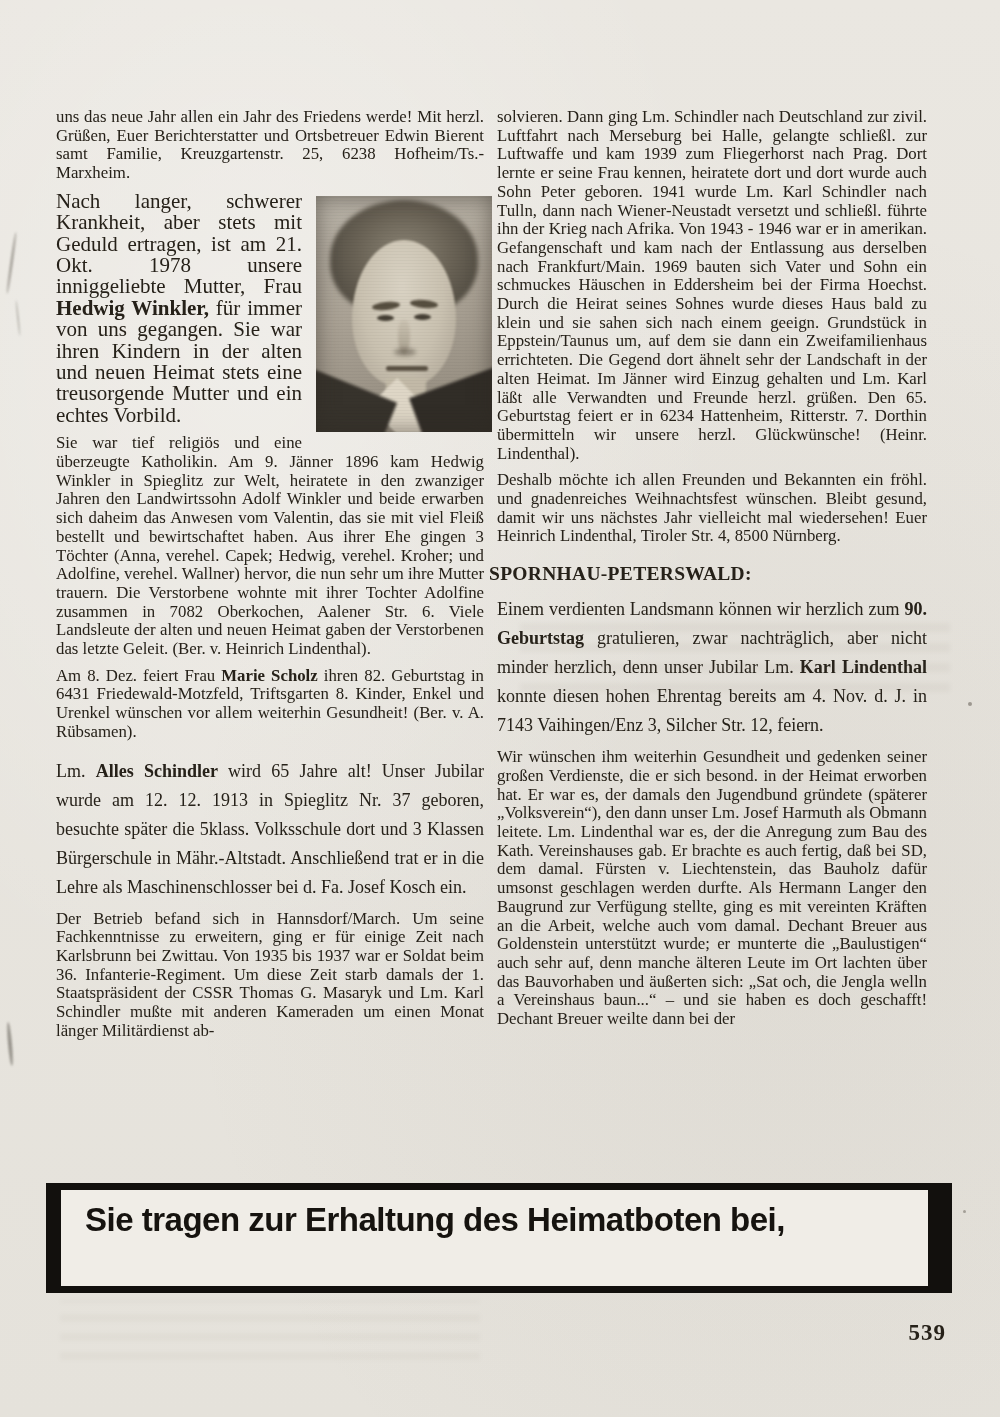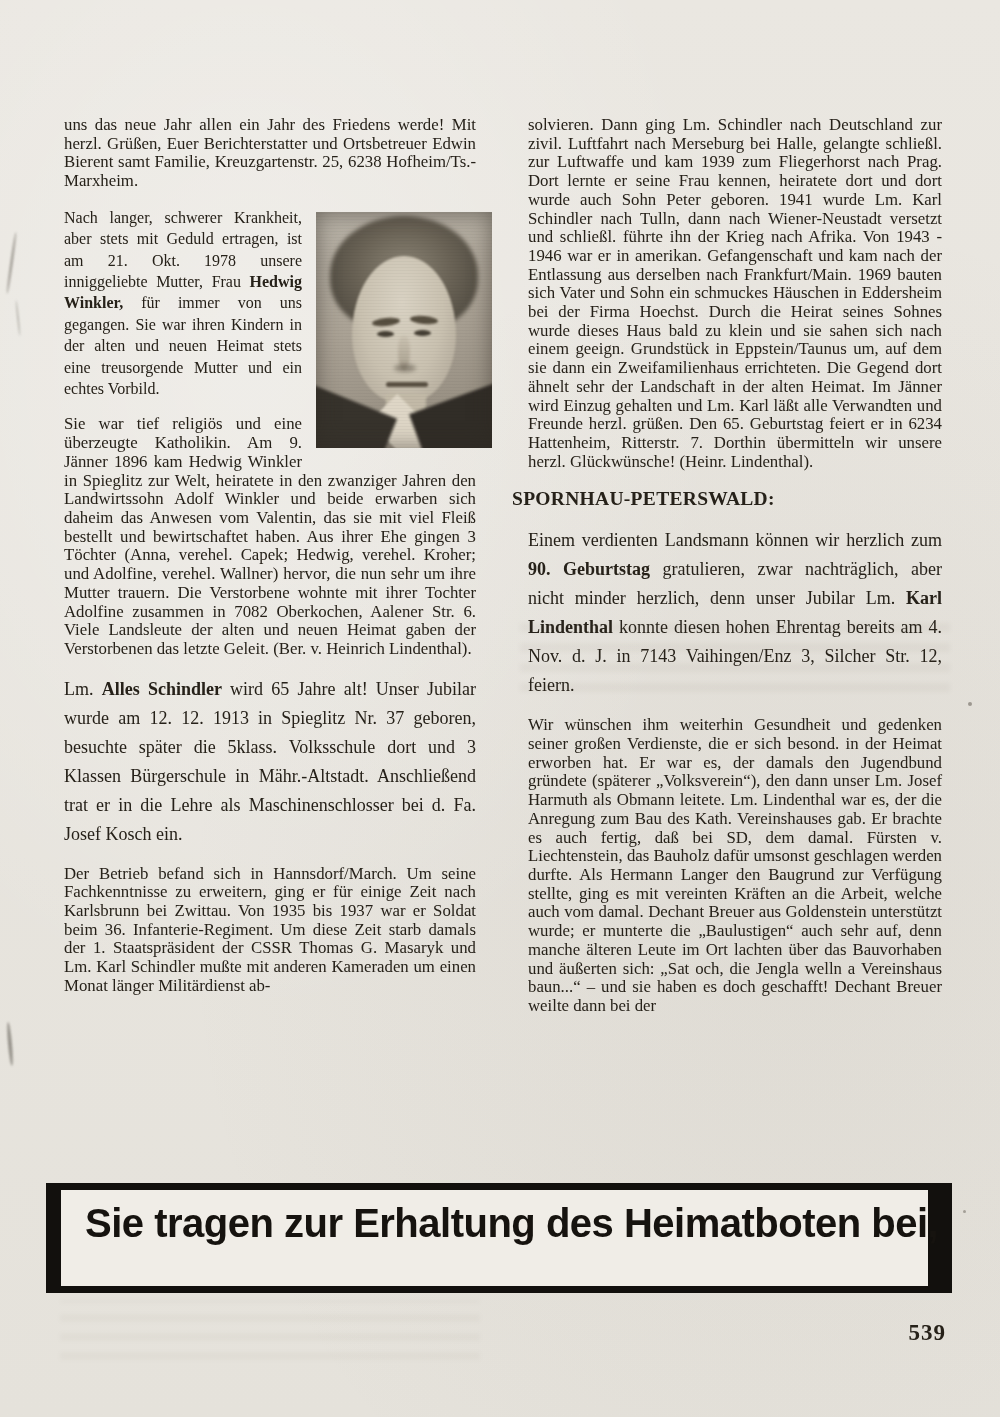--- a/index.html
+++ b/index.html
@@ -8,24 +8,24 @@
     background:
       radial-gradient(ellipse at 25% 25%, rgba(255,255,255,0.30), transparent 45%),
       radial-gradient(ellipse at 80% 65%, rgba(120,110,95,0.07), transparent 55%),
       linear-gradient(#eae7e1,#e5e2db);
     font-family:"Liberation Serif","DejaVu Serif",serif;
     color:#262119;
   }
   .col{position:absolute;top:100px;width:444px;max-height:1085px;overflow:hidden;
        text-align:justify;}
   .col-left{left:48px;}
-  .col-right{left:512px;width:446px;}
-  p{margin:16px;}
+  .col-right{left:489px;width:446px;}
+  p{margin:8px;}
   .body{font-size:16.8px;line-height:18.7px;}
-  .lead{font-size:16px;line-height:21.4px;}
+  .lead{font-size:21px;line-height:21.4px;}
   .large{font-size:18px;line-height:29px;}
   .mlead{font-size:19px;line-height:21.6px;}
   .spaced{margin-top:15px;}
   h2{font-size:19.5px;line-height:22px;margin:17px 0 10px;font-weight:bold;
      letter-spacing:0.3px;text-align:left;}
   b{font-weight:bold;}
 
   
   .photo{float:right;width:176px;height:236px;margin:5px 0 8px 14px;position:relative;
          overflow:hidden;background:#a9a295;}
@@ -53,21 +53,21 @@
   .ph-shirt{left:58px;top:198px;width:62px;height:40px;background:#ded6c6;transform:rotate(45deg);filter:blur(1px);}
   .ph-coat-l{left:-26px;top:186px;width:96px;height:78px;background:#37332c;transform:rotate(22deg);filter:blur(1.5px);}
   .ph-coat-r{left:104px;top:182px;width:104px;height:82px;background:#312d27;transform:rotate(-20deg);filter:blur(1.5px);}
   .ph-grain{inset:0;background:repeating-linear-gradient(0deg,rgba(0,0,0,0.03) 0 1px,transparent 1px 3px);
     box-shadow:inset 0 0 22px rgba(45,40,32,0.55);}
 
   
   .banner{position:absolute;left:46px;top:1183px;width:906px;height:110px;box-sizing:border-box;
     background:#f0ede7;border:7px solid #12100d;border-left-width:15px;border-right-width:24px;
     font-family:"Liberation Sans","DejaVu Sans",sans-serif;color:#16130f;}
-  .banner-line1{margin:11px 0 0 24px;font-size:40px;font-weight:bold;letter-spacing:-0.5px;white-space:nowrap;}
+  .banner-line1{margin:11px 0 0 24px;font-size:33px;font-weight:bold;letter-spacing:-0.5px;white-space:nowrap;}
   .banner-line2{margin:9px 0 0 24px;font-size:20px;font-weight:bold;}
 
   .page-number{position:absolute;top:1320px;right:54px;font-size:23px;font-weight:bold;letter-spacing:1px;}
 
   
   .wrinkle1{position:absolute;left:10px;top:232px;width:3px;height:62px;border-radius:50%;
     background:rgba(80,74,64,0.40);transform:rotate(8deg);filter:blur(1px);}
   .wrinkle2{position:absolute;left:17px;top:300px;width:2px;height:36px;border-radius:50%;
     background:rgba(80,74,64,0.28);transform:rotate(-6deg);filter:blur(1px);}
   .wrinkle3{position:absolute;left:8px;top:1022px;width:4px;height:44px;border-radius:50%;
@@ -103,26 +103,28 @@
         <div class="ph-neck"></div>
         <div class="ph-shirt"></div>
         <div class="ph-coat-l"></div>
         <div class="ph-coat-r"></div>
         <div class="ph-grain"></div>
       </div>
       <p class="lead">Nach langer, schwerer Krankheit, aber stets mit Geduld ertragen, ist am 21. Okt. 1978 unsere inniggeliebte Mutter, Frau <b>Hedwig Winkler,</b> für immer von uns gegangen. Sie war ihren Kindern in der alten und neuen Heimat stets eine treusorgende Mutter und ein echtes Vorbild.</p>
       <p class="body">Sie war tief religiös und eine überzeugte Katholikin. Am 9. Jänner 1896 kam Hedwig Winkler in Spieglitz zur Welt, heiratete in den zwanziger Jahren den Landwirtssohn Adolf Winkler und beide erwarben sich daheim das Anwesen vom Valentin, das sie mit viel Fleiß bestellt und bewirtschaftet haben. Aus ihrer Ehe gingen 3 Töchter (Anna, verehel. Capek; Hedwig, verehel. Kroher; und Adolfine, verehel. Wallner) hervor, die nun sehr um ihre Mutter trauern. Die Verstorbene wohnte mit ihrer Tochter Adolfine zusammen in 7082 Oberkochen, Aalener Str. 6. Viele Landsleute der alten und neuen Heimat gaben der Verstorbenen das letzte Geleit. (Ber. v. Heinrich Lindenthal).</p>
     </div>
 
+    <p class="body">Am 8. Dez. feiert Frau <b>Marie Scholz</b> ihren 82. Geburtstag in 6431 Friedewald-Motzfeld, Triftsgarten 8. Kinder, Enkel und Urenkel wünschen vor allem weiterhin Gesundheit! (Ber. v. A. Rübsamen).</p>
     <p class="large spaced">Lm. <b>Alles Schindler</b> wird 65 Jahre alt! Unser Jubilar wurde am 12. 12. 1913 in Spieglitz Nr. 37 geboren, besuchte später die 5klass. Volksschule dort und 3 Klassen Bürgerschule in Mähr.-Altstadt. Anschließend trat er in die Lehre als Maschinenschlosser bei d. Fa. Josef Kosch ein.</p>
     <p class="body">Der Betrieb befand sich in Hannsdorf/March. Um seine Fachkenntnisse zu erweitern, ging er für einige Zeit nach Karlsbrunn bei Zwittau. Von 1935 bis 1937 war er Soldat beim 36. Infanterie-Regiment. Um diese Zeit starb damals der 1. Staatspräsident der CSSR Thomas G. Masaryk und Lm. Karl Schindler mußte mit anderen Kameraden um einen Monat länger Militärdienst ab-</p>
   </div>
 
   <div class="col col-right">
     <p class="body">solvieren. Dann ging Lm. Schindler nach Deutschland zur zivil. Luftfahrt nach Merseburg bei Halle, gelangte schließl. zur Luftwaffe und kam 1939 zum Fliegerhorst nach Prag. Dort lernte er seine Frau kennen, heiratete dort und dort wurde auch Sohn Peter geboren. 1941 wurde Lm. Karl Schindler nach Tulln, dann nach Wiener-Neustadt versetzt und schließl. führte ihn der Krieg nach Afrika. Von 1943 - 1946 war er in amerikan. Gefangenschaft und kam nach der Entlassung aus derselben nach Frankfurt/Main. 1969 bauten sich Vater und Sohn ein schmuckes Häuschen in Eddersheim bei der Firma Hoechst. Durch die Heirat seines Sohnes wurde dieses Haus bald zu klein und sie sahen sich nach einem geeign. Grundstück in Eppstein/Taunus um, auf dem sie dann ein Zweifamilienhaus errichteten. Die Gegend dort ähnelt sehr der Landschaft in der alten Heimat. Im Jänner wird Einzug gehalten und Lm. Karl läßt alle Verwandten und Freunde herzl. grüßen. Den 65. Geburtstag feiert er in 6234 Hattenheim, Ritterstr. 7. Dorthin übermitteln wir unsere herzl. Glückwünsche! (Heinr. Lindenthal).</p>
+    <p class="body">Deshalb möchte ich allen Freunden und Bekannten ein fröhl. und gnadenreiches Weihnachtsfest wünschen. Bleibt gesund, damit wir uns nächstes Jahr vielleicht mal wiedersehen! Euer Heinrich Lindenthal, Tiroler Str. 4, 8500 Nürnberg.</p>
 
     <h2>SPORNHAU-PETERSWALD:</h2>
 
     <p class="large">Einem verdienten Landsmann können wir herzlich zum <b>90. Geburtstag</b> gratulieren, zwar nachträglich, aber nicht minder herzlich, denn unser Jubilar Lm. <b>Karl Lindenthal</b> konnte diesen hohen Ehrentag bereits am 4. Nov. d. J. in 7143 Vaihingen/Enz 3, Silcher Str. 12, feiern.</p>
     <p class="body">Wir wünschen ihm weiterhin Gesundheit und gedenken seiner großen Verdienste, die er sich besond. in der Heimat erworben hat. Er war es, der damals den Jugendbund gründete (späterer „Volksverein“), den dann unser Lm. Josef Harmuth als Obmann leitete. Lm. Lindenthal war es, der die Anregung zum Bau des Kath. Vereinshauses gab. Er brachte es auch fertig, daß bei SD, dem damal. Fürsten v. Liechtenstein, das Bauholz dafür umsonst geschlagen werden durfte. Als Hermann Langer den Baugrund zur Verfügung stellte, ging es mit vereinten Kräften an die Arbeit, welche auch vom damal. Dechant Breuer aus Goldenstein unterstützt wurde; er munterte die „Baulustigen“ auch sehr auf, denn manche älteren Leute im Ort lachten über das Bauvorhaben und äußerten sich: „Sat och, die Jengla welln a Vereinshaus baun...“ – und sie haben es doch geschafft! Dechant Breuer weilte dann bei der</p>
   </div>
 
   <div class="banner">
     <div class="banner-line1">Sie tragen zur Erhaltung des Heimatboten bei,</div>
   </div>

